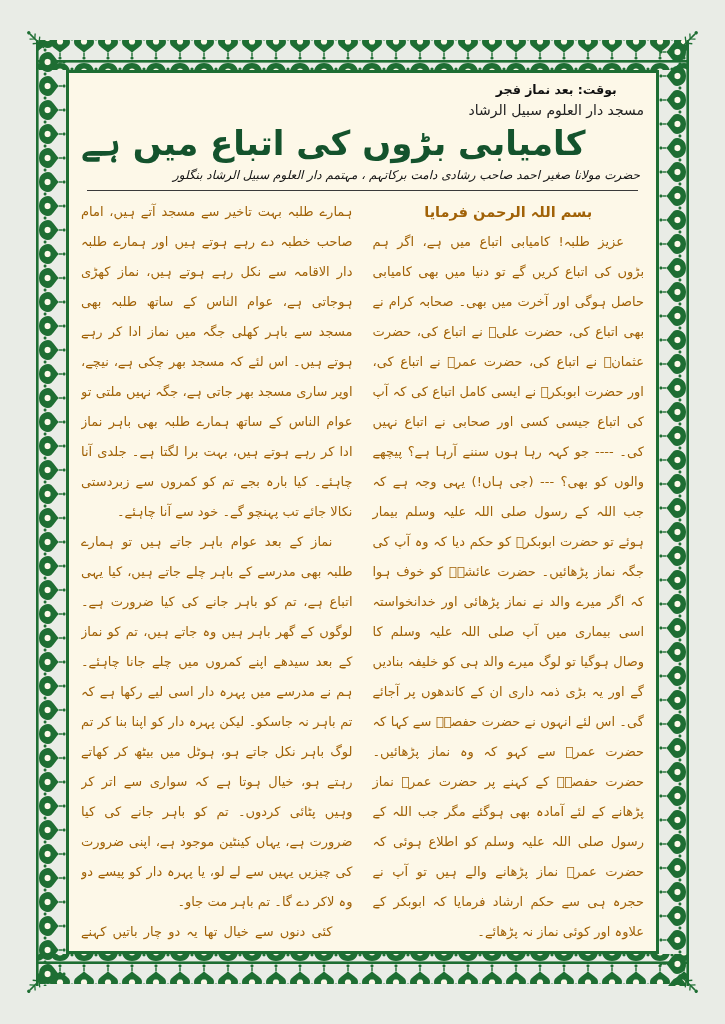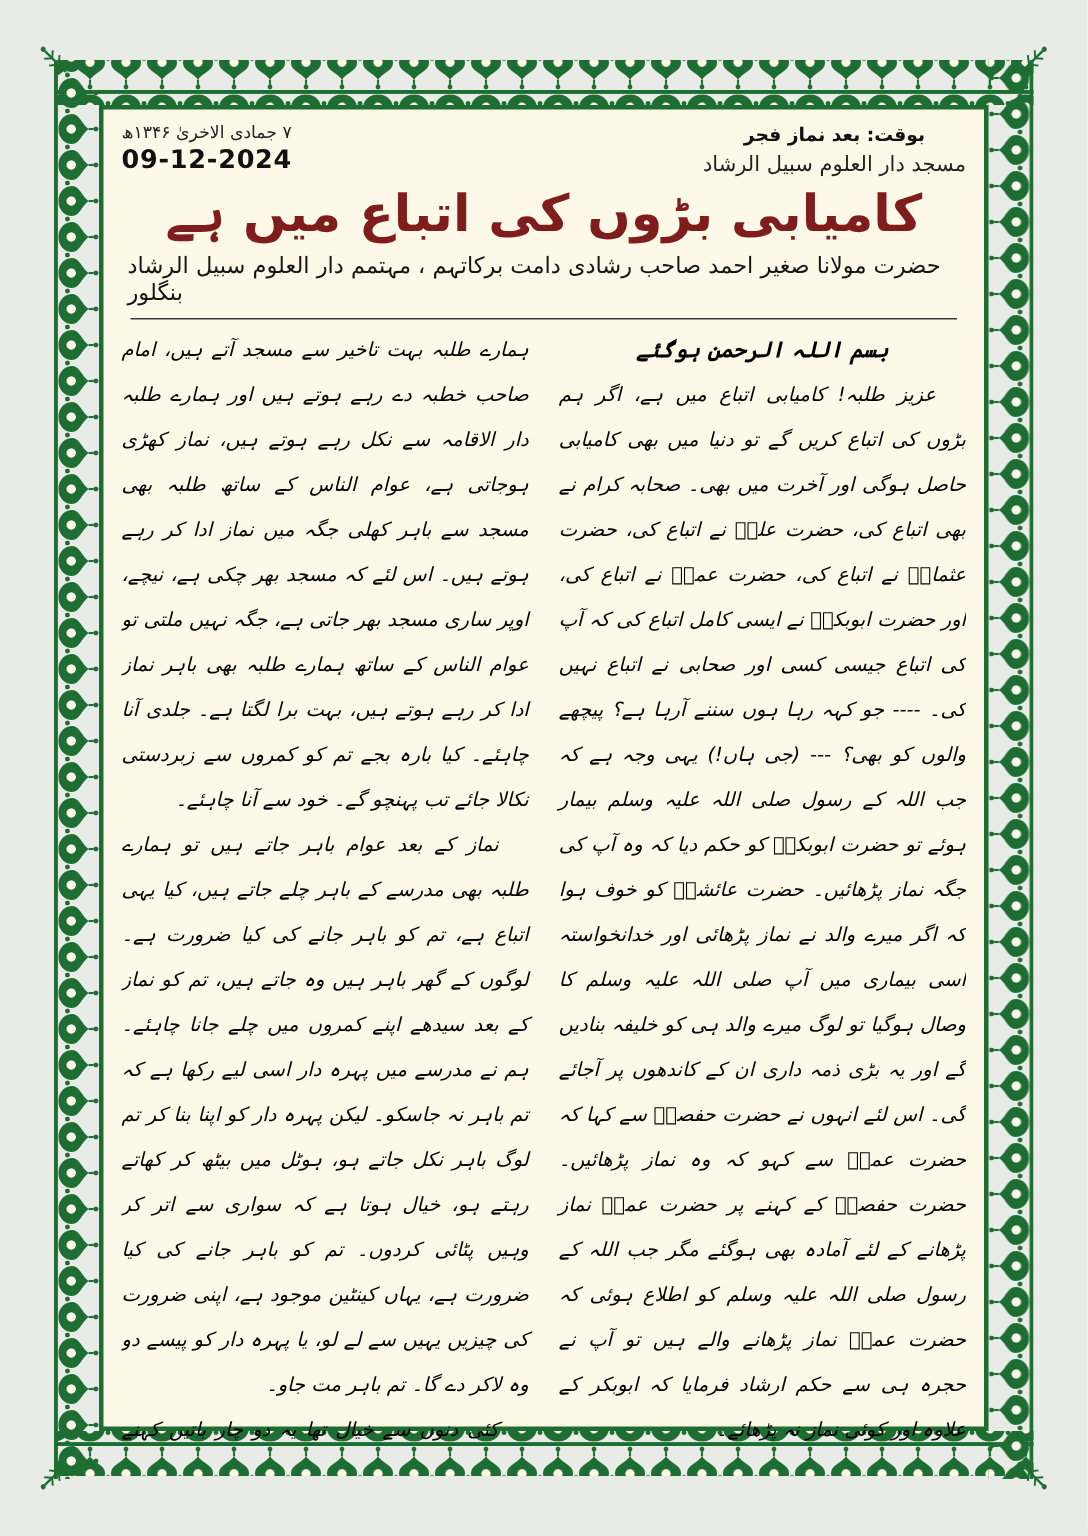--- a/index.html
+++ b/index.html
@@ -24,40 +24,39 @@
     margin-top:2px;
   }
   .venue-block{text-align:center;line-height:1.5;}
   .time-label{font-weight:bold;font-size:12.5px;color:#111;}
   .venue-name{font-size:14px;color:#222;}
   .date-block{text-align:left;direction:ltr;line-height:1.3;}
   .hijri-date{font-size:11.5px;color:#222;direction:rtl;}
   .greg-date{font-size:17px;font-weight:bold;color:#111;letter-spacing:.5px;}
   .main-title{
     margin:2px 0 4px 0;
-    text-align:center;
+    text-align:left;
     font-size:34px;font-weight:bold;
-    color:#7f1d1d;
+    color:#14532d;
     line-height:1.2;
   }
   .subtitle{
-    text-align:left;font-size:15px;color:#151515;margin:0 4px 8px 4px;
+    text-align:right;font-size:12px;color:#151515;margin:0 4px 8px 4px;font-style:italic;
   }
   .head-rule{border:none;border-top:1.6px solid #3a3a3a;margin:0 6px 6px 6px;}
   .columns{
     display:flex;gap:20px;
     height:748px;overflow:hidden;
     direction:rtl;
   }
   .col{
     flex:1 1 0;
-    font-size:13px;color:#000000;
+    font-size:13px;color:#a16207;
     line-height:30px;
     text-align:justify;
-    font-style:italic;
   }
   .bismillah{
     text-align:center;font-weight:bold;font-size:14.5px;margin:0 0 0 0;
   }
   .col p{margin:0;}
   .para-indent{text-indent:20px;}
 </style>
 </head>
 <body>
 
@@ -99,34 +98,30 @@
   <use href="#sprig" transform="translate(681,976) rotate(45)"></use>
 </svg>
 
 <div class="panel">
 
   <div class="header-row">
     <div class="venue-block">
       <div class="time-label">بوقت: بعد نماز فجر</div>
       <div class="venue-name">مسجد دار العلوم سبیل الرشاد</div>
     </div>
-    <div class="date-block">
-      <div class="hijri-date">۷ جمادی الاخریٰ ۱۳۴۶ھ</div>
-      <div class="greg-date">09-12-2024</div>
-    </div>
   </div>
 
   <h1 class="main-title">کامیابی بڑوں کی اتباع میں ہے</h1>
   <div class="subtitle">حضرت مولانا صغیر احمد صاحب رشادی دامت برکاتہم ، مہتمم دار العلوم سبیل الرشاد بنگلور</div>
   <hr class="head-rule">
 
   <div class="columns">
 
     <div class="col">
-      <p class="bismillah">بسم اللہ الرحمن ہوگئے</p>
+      <p class="bismillah">بسم اللہ الرحمن فرمایا</p>
       <p class="para-indent">عزیز طلبہ! کامیابی اتباع میں ہے، اگر ہم بڑوں کی اتباع کریں گے تو دنیا میں بھی کامیابی حاصل ہوگی اور آخرت میں بھی۔ صحابہ کرام نے بھی اتباع کی، حضرت علیؓ نے اتباع کی، حضرت عثمانؓ نے اتباع کی، حضرت عمرؓ نے اتباع کی، اور حضرت ابوبکرؓ نے ایسی کامل اتباع کی کہ آپ کی اتباع جیسی کسی اور صحابی نے اتباع نہیں کی۔ ---- جو کہہ رہا ہوں سننے آرہا ہے؟ پیچھے والوں کو بھی؟ --- (جی ہاں!) یہی وجہ ہے کہ جب اللہ کے رسول صلی اللہ علیہ وسلم بیمار ہوئے تو حضرت ابوبکرؓ کو حکم دیا کہ وہ آپ کی جگہ نماز پڑھائیں۔ حضرت عائشہؓ کو خوف ہوا کہ اگر میرے والد نے نماز پڑھائی اور خدانخواستہ اسی بیماری میں آپ صلی اللہ علیہ وسلم کا وصال ہوگیا تو لوگ میرے والد ہی کو خلیفہ بنادیں گے اور یہ بڑی ذمہ داری ان کے کاندھوں پر آجائے گی۔ اس لئے انہوں نے حضرت حفصہؓ سے کہا کہ حضرت عمرؓ سے کہو کہ وہ نماز پڑھائیں۔ حضرت حفصہؓ کے کہنے پر حضرت عمرؓ نماز پڑھانے کے لئے آمادہ بھی ہوگئے مگر جب اللہ کے رسول صلی اللہ علیہ وسلم کو اطلاع ہوئی کہ حضرت عمرؓ نماز پڑھانے والے ہیں تو آپ نے حجرہ ہی سے حکم ارشاد فرمایا کہ ابوبکر کے علاوہ اور کوئی نماز نہ پڑھائے۔</p>
 
     </div>
 
     <div class="col">
       <p>ہمارے طلبہ بہت تاخیر سے مسجد آتے ہیں، امام صاحب خطبہ دے رہے ہوتے ہیں اور ہمارے طلبہ دار الاقامہ سے نکل رہے ہوتے ہیں، نماز کھڑی ہوجاتی ہے، عوام الناس کے ساتھ طلبہ بھی مسجد سے باہر کھلی جگہ میں نماز ادا کر رہے ہوتے ہیں۔ اس لئے کہ مسجد بھر چکی ہے، نیچے، اوپر ساری مسجد بھر جاتی ہے، جگہ نہیں ملتی تو عوام الناس کے ساتھ ہمارے طلبہ بھی باہر نماز ادا کر رہے ہوتے ہیں، بہت برا لگتا ہے۔ جلدی آنا چاہئے۔ کیا بارہ بجے تم کو کمروں سے زبردستی نکالا جائے تب پہنچو گے۔ خود سے آنا چاہئے۔</p>
       <p class="para-indent">نماز کے بعد عوام باہر جاتے ہیں تو ہمارے طلبہ بھی مدرسے کے باہر چلے جاتے ہیں، کیا یہی اتباع ہے، تم کو باہر جانے کی کیا ضرورت ہے۔ لوگوں کے گھر باہر ہیں وہ جاتے ہیں، تم کو نماز کے بعد سیدھے اپنے کمروں میں چلے جانا چاہئے۔ ہم نے مدرسے میں پہرہ دار اسی لیے رکھا ہے کہ تم باہر نہ جاسکو۔ لیکن پہرہ دار کو اپنا بنا کر تم لوگ باہر نکل جاتے ہو، ہوٹل میں بیٹھ کر کھاتے رہتے ہو، خیال ہوتا ہے کہ سواری سے اتر کر وہیں پٹائی کردوں۔ تم کو باہر جانے کی کیا ضرورت ہے، یہاں کینٹین موجود ہے، اپنی ضرورت کی چیزیں یہیں سے لے لو، یا پہرہ دار کو پیسے دو وہ لاکر دے گا۔ تم باہر مت جاو۔</p>
       <p class="para-indent">کئی دنوں سے خیال تھا یہ دو چار باتیں کہنے کا۔</p>
 
     </div>

